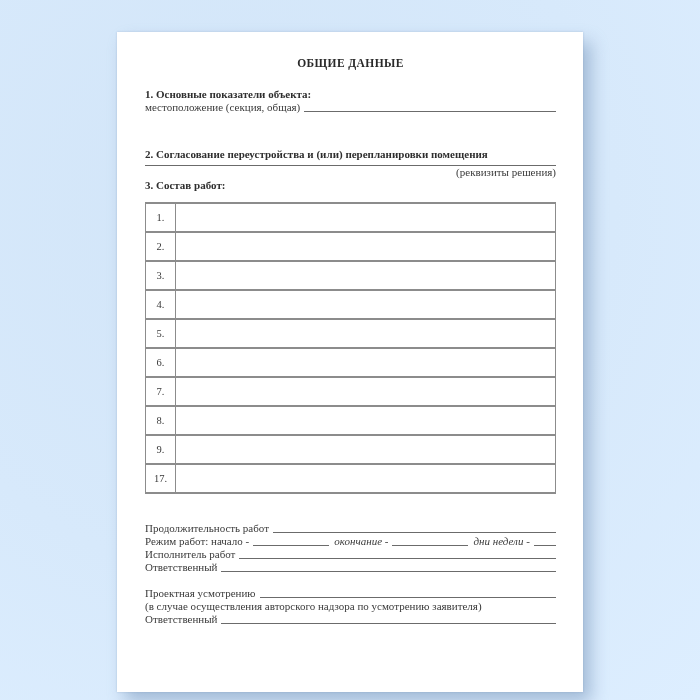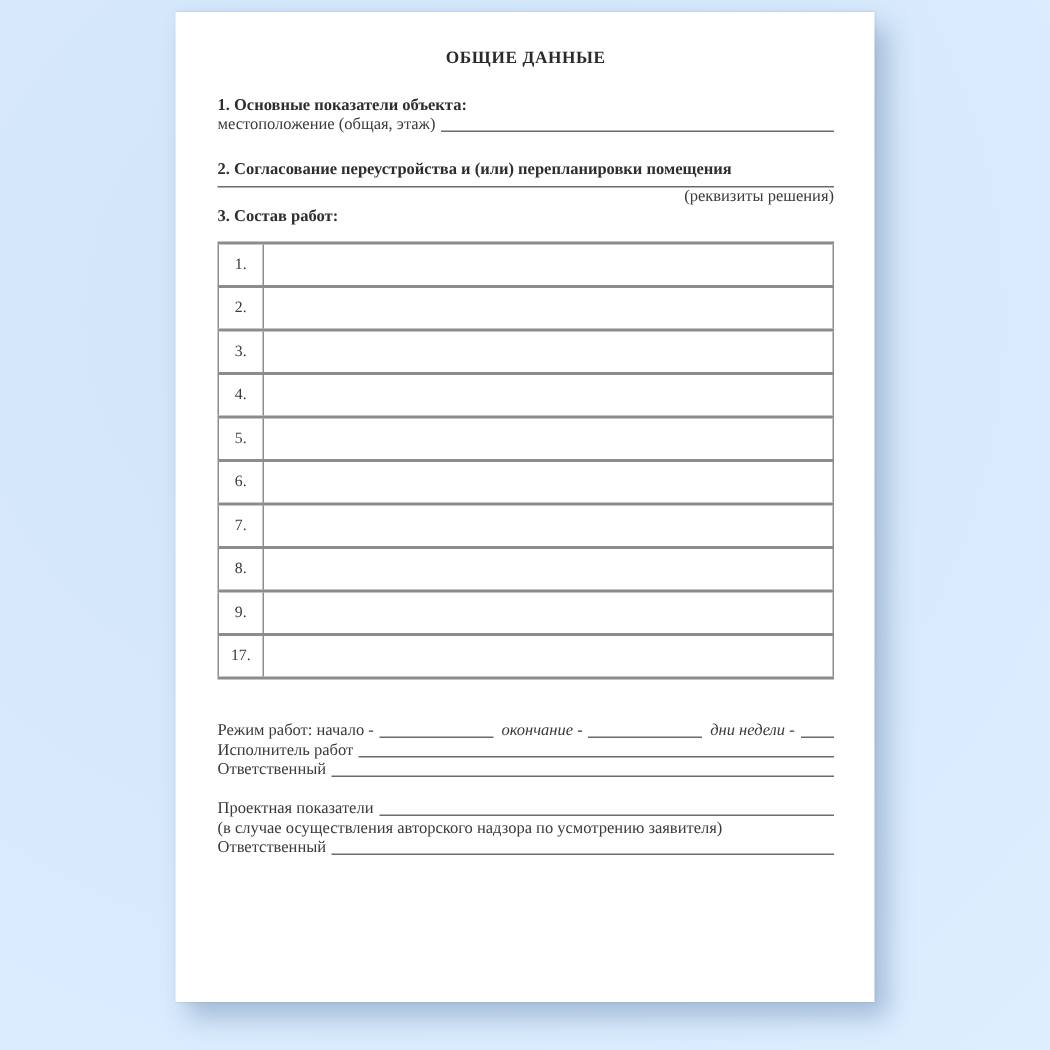--- a/index.html
+++ b/index.html
@@ -4,21 +4,21 @@
 <style>
   * { box-sizing: border-box; margin: 0; padding: 0; }
   html, body { width: 700px; height: 700px; overflow: hidden; }
   body {
     position: relative;
     background: radial-gradient(circle at 35% 30%, #d2e5f8 0%, #d7e9fb 55%, #ddeeff 100%);
     font-family: "Liberation Serif", "DejaVu Serif", serif;
   }
   .page {
     position: absolute;
-    left: 117px; top: 8px;
+    left: 117px; top: 32px;
     width: 466px; height: 660px;
     background: #ffffff;
     box-shadow: 0 0 2px rgba(110,135,170,0.35), 8px 10px 16px rgba(105,135,175,0.48);
     padding-left: 14px;
   }
   .content {
     position: absolute; inset: 0;
     padding: 25px 27px 0 28px;
     font-size: 11px;
     line-height: 13px;
@@ -35,21 +35,21 @@
   .heading { font-weight: bold; color: #2e2e2e; }
   .line { display: flex; align-items: stretch; }
   .line .fill {
     flex: 1 1 auto;
     border-bottom: 1px solid #6b6b6b;
     margin: 0 0 2px 4px;
   }
   .line .fill.fixed { flex: 0 0 auto; width: 76px; }
   .line .lbl { white-space: pre; }
   .line .lbl.mid { margin-left: 5px; font-style: italic; }
-  .s2 { margin-top: 17px; }
+  .s2 { margin-top: 34px; }
   .ruled-line {
     height: 4px;
     margin-top: 1px;
     border-bottom: 1px solid #6b6b6b;
   }
   .caption { text-align: right; }
   .s3 { }
   .works-table {
     width: 100%;
     margin-top: 10px;
@@ -73,21 +73,21 @@
 <body>
 
 <div class="page">
   <div class="content">
 
     <div class="title">ОБЩИЕ ДАННЫЕ</div>
 
     <div>
       <div class="heading">1. Основные показатели объекта:</div>
       <div class="line">
-        <span class="lbl">местоположение (общая, этаж)</span>
+        <span class="lbl">местоположение (секция, общая)</span>
         <span class="fill"></span>
       </div>
     </div>
 
     <div class="s2">
       <div class="heading">2. Согласование переустройства и (или) перепланировки помещения</div>
       <div class="ruled-line"></div>
       <div class="caption">(реквизиты решения)</div>
     </div>
 
@@ -134,40 +134,44 @@
           <tr>
               <td class="num">17.</td>
               <td></td>
             </tr>
         </tbody>
       </table>
     </div>
 
     <div class="footer">
       <div class="line">
+        <span class="lbl">Продолжительность работ</span>
+        <span class="fill"></span>
+      </div>
+      <div class="line">
         <span class="lbl">Режим работ: начало -</span>
         <span class="fill fixed"></span>
         <span class="lbl mid">окончание -</span>
         <span class="fill fixed"></span>
         <span class="lbl mid">дни недели -</span>
         <span class="fill"></span>
       </div>
       <div class="line">
         <span class="lbl">Исполнитель работ</span>
         <span class="fill"></span>
       </div>
       <div class="line">
         <span class="lbl">Ответственный</span>
         <span class="fill"></span>
       </div>
     </div>
 
     <div class="footer2">
       <div class="line">
-        <span class="lbl">Проектная показатели</span>
+        <span class="lbl">Проектная усмотрению</span>
         <span class="fill"></span>
       </div>
       <div>(в случае осуществления авторского надзора по усмотрению заявителя)</div>
       <div class="line">
         <span class="lbl">Ответственный</span>
         <span class="fill"></span>
       </div>
     </div>
 
   </div>

